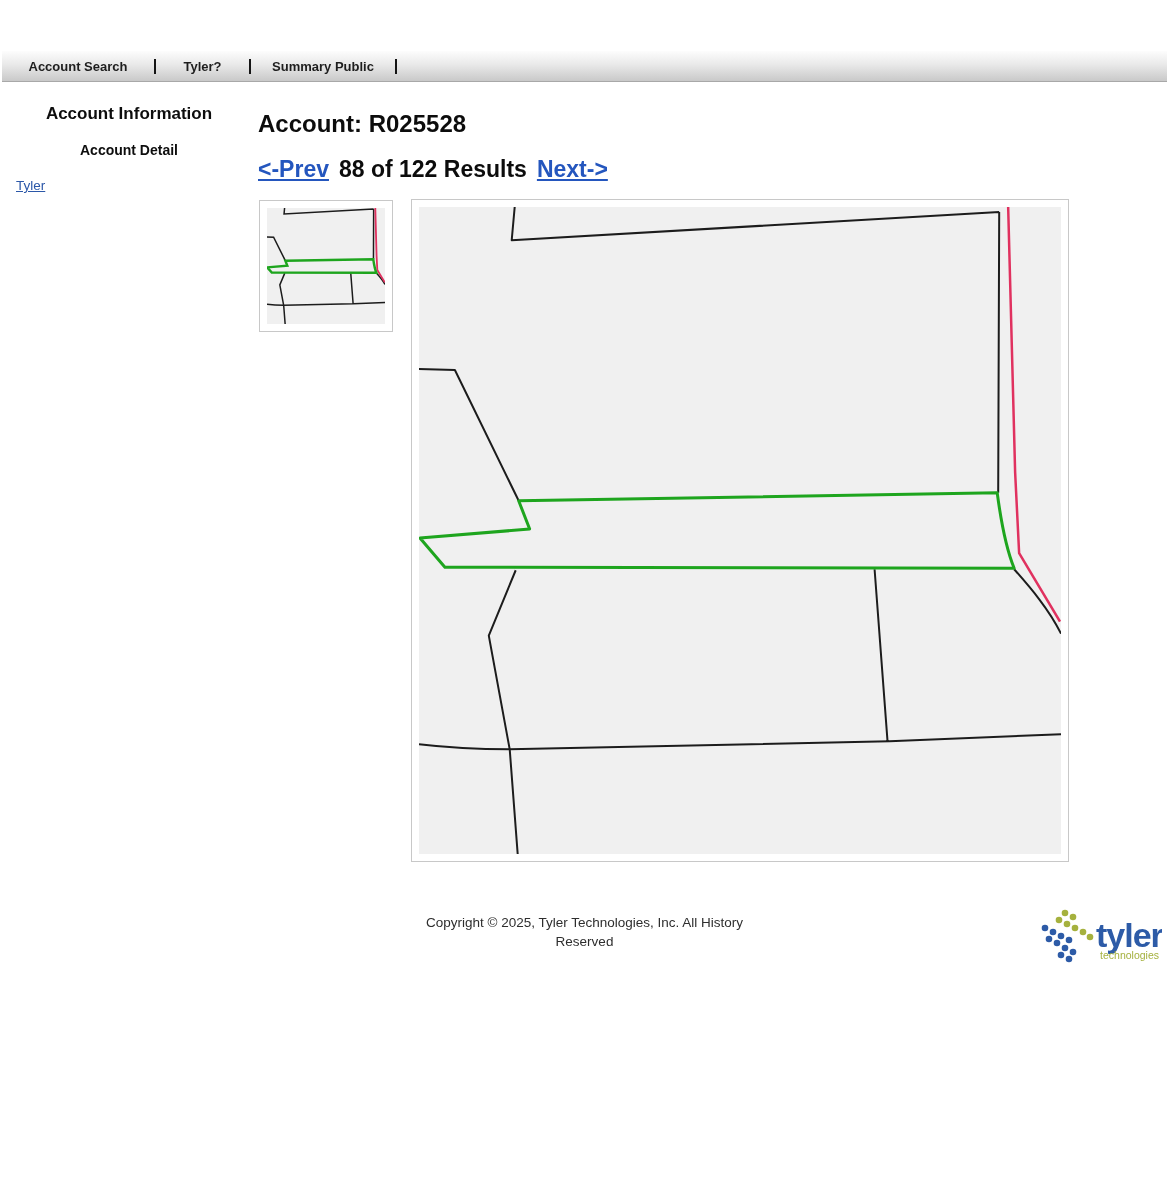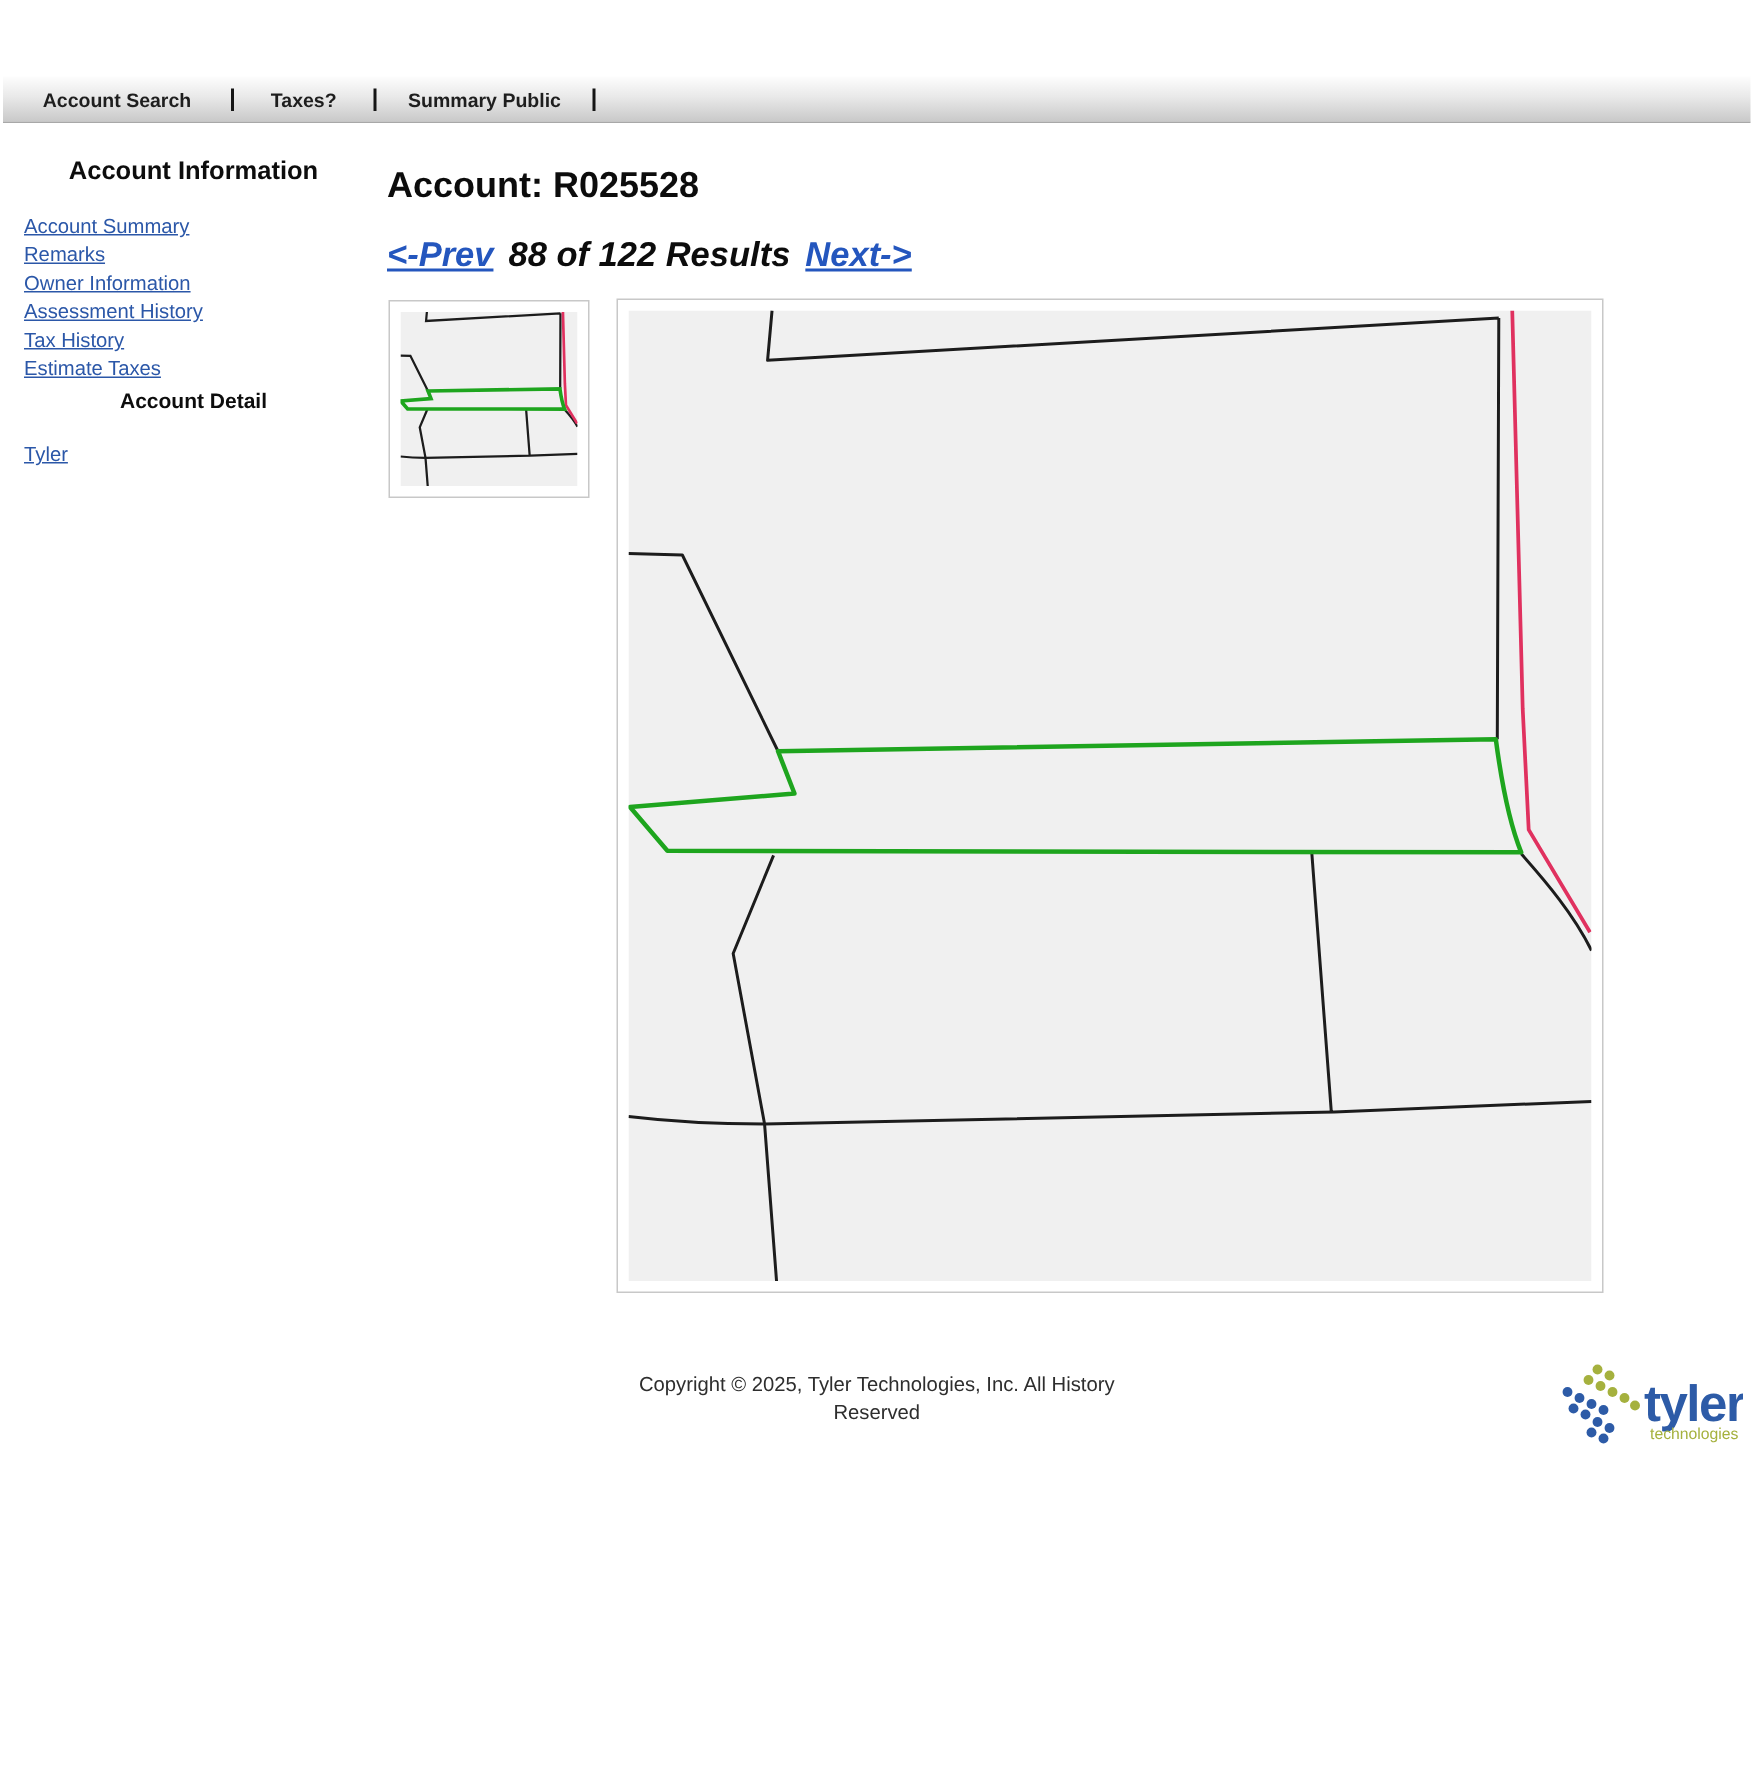--- a/index.html
+++ b/index.html
@@ -39,21 +39,21 @@
     color:#2b57a8;text-decoration:underline;cursor:pointer;
   }
   
   .page-title{
     position:absolute;left:258px;top:110px;
     font-size:24px;font-weight:bold;color:#0c0c0c;line-height:28px;
   }
   .results-nav{
     position:absolute;left:258px;top:155px;
     font-size:23px;font-weight:bold;line-height:28px;
-    display:flex;gap:10px;align-items:baseline;color:#0c0c0c;font-style:italic;
+    display:flex;gap:10px;align-items:baseline;color:#0c0c0c;
   }
   .results-nav a{color:#2456be;text-decoration:underline;cursor:pointer;}
   
   .thumb-box{
     position:absolute;left:259px;top:200px;
     width:118px;height:116px;padding:7px;
     background:#fff;border:1px solid #c8c8c8;cursor:pointer;
   }
   .map-box{
     position:absolute;left:411px;top:199px;
@@ -66,36 +66,28 @@
     position:absolute;left:397px;top:913px;width:375px;
     text-align:center;font-size:13.5px;line-height:19px;color:#2e2e2e;
   }
   .logo{position:absolute;left:1040px;top:906px;width:122px;height:58px;}
 </style>
 </head>
 <body>
 
 <div class="navbar">
   <div class="nav-btn w1">Account Search</div>
-  <div class="nav-btn w2">Taxes?</div>
+  <div class="nav-btn w2">Tyler?</div>
   <div class="nav-btn w3">Summary Public</div>
   <div class="nav-fill"></div>
   <div class="nav-cap"></div>
 </div>
 
 <div class="sidebar">
   <div class="section-title">Account Information</div>
-  <div class="side-links">
-    <a class="side-link">Account Summary</a>
-    <a class="side-link">Remarks</a>
-    <a class="side-link">Owner Information</a>
-    <a class="side-link">Assessment History</a>
-    <a class="side-link">Tax History</a>
-    <a class="side-link">Estimate Taxes</a>
-  </div>
   <div class="section-title small">Account Detail</div>
   <div class="side-links">
     <a class="side-link">Tyler</a>
   </div>
 </div>
 
 <div class="page-title">Account: R025528</div>
 
 <div class="results-nav">
   <a>&lt;-Prev</a>

